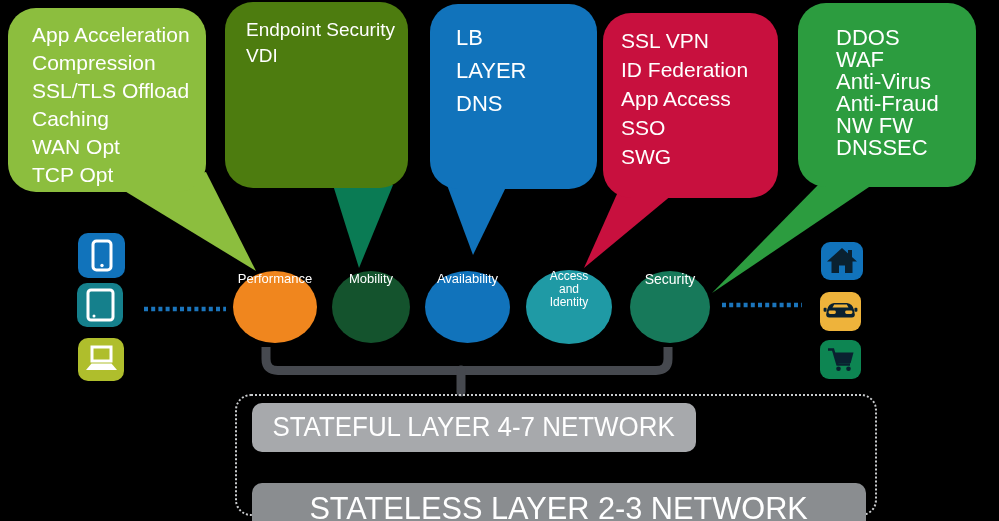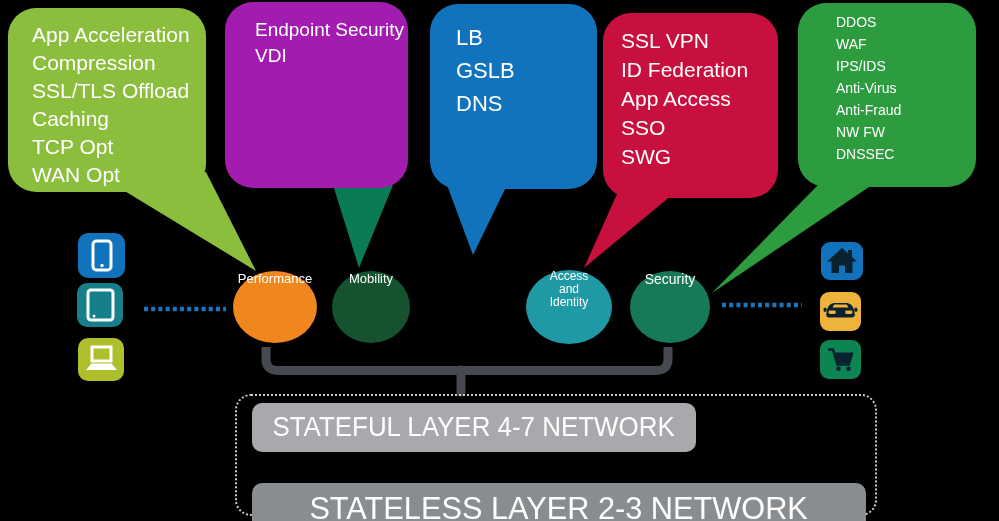--- a/index.html
+++ b/index.html
@@ -5,28 +5,28 @@
   html,body{margin:0;padding:0;background:#000;}
   .stage{position:relative;width:999px;height:521px;background:#000;overflow:hidden;
          font-family:"Liberation Sans",sans-serif;}
   svg.layer{position:absolute;left:0;top:0;width:999px;height:521px;}
 
   
   .bubble{position:absolute;border-radius:28px;color:#fff;box-sizing:border-box;z-index:2;}
   .bubble .line{white-space:nowrap;}
   .bubble.b1{left:8px;top:8px;width:198px;height:184px;background:#8CBE3E;
              padding:13px 0 0 24px;font-size:21px;line-height:28px;}
-  .bubble.b2{left:225px;top:2px;width:183px;height:186px;background:#a21caf;
-             padding:15px 0 0 30px;font-size:19px;line-height:26px;}
+  .bubble.b2{left:225px;top:2px;width:183px;height:186px;background:#4d7c0f;
+             padding:15px 0 0 21px;font-size:19px;line-height:26px;}
   .bubble.b3{left:430px;top:4px;width:167px;height:185px;background:#1173BB;
              padding:17px 0 0 26px;font-size:22px;line-height:33px;}
   .bubble.b4{left:603px;top:13px;width:175px;height:185px;background:#C8103E;
              padding:13px 0 0 18px;font-size:21px;line-height:29px;}
   .bubble.b5{left:798px;top:3px;width:178px;height:184px;background:#2C9C3F;
-             padding:8px 0 0 38px;font-size:14px;line-height:22px;}
+             padding:24px 0 0 38px;font-size:22px;line-height:22px;}
 
   
   .circle{position:absolute;border-radius:50%;color:#fff;display:flex;align-items:flex-start;
           justify-content:center;text-align:center;z-index:3;}
   .circle .line{line-height:13px;}
   .c-performance{left:233px;top:271px;width:84px;height:72px;background:#F0861E;font-size:13px;}
   .c-mobility{left:332px;top:271px;width:78px;height:72px;background:#14532d;font-size:13px;}
   .c-availability{left:425px;top:271px;width:85px;height:72px;background:#1173BB;font-size:13px;}
   .c-access{left:526px;top:270px;width:86px;height:74px;background:#1F9AA5;font-size:12px;}
   .c-security{left:630px;top:271px;width:80px;height:72px;background:#17795A;font-size:14px;}
@@ -67,54 +67,56 @@
 
     <path fill="none" stroke-width="9" stroke-linejoin="round" d="M 266 347 L 266 359 Q 266 370.5 278 370.5 L 656 370.5 Q 668 370.5 668 359 L 668 347" stroke="#46494F"></path>
     <path fill="none" stroke-width="9" stroke-linecap="round" d="M 461 370 L 461 392" stroke="#46494F"></path>
   </svg>
 
   <div class="bubble b1">
       <div class="line">App Acceleration</div>
       <div class="line">Compression</div>
       <div class="line">SSL/TLS Offload</div>
       <div class="line">Caching</div>
+      <div class="line">WAN Opt</div>
       <div class="line">TCP Opt</div>
-      <div class="line">WAN Opt</div>
     </div>
   <div class="bubble b2">
       <div class="line">Endpoint Security</div>
       <div class="line">VDI</div>
     </div>
   <div class="bubble b3">
       <div class="line">LB</div>
-      <div class="line">GSLB</div>
+      <div class="line">LAYER</div>
       <div class="line">DNS</div>
     </div>
   <div class="bubble b4">
       <div class="line">SSL VPN</div>
       <div class="line">ID Federation</div>
       <div class="line">App Access</div>
       <div class="line">SSO</div>
       <div class="line">SWG</div>
     </div>
   <div class="bubble b5">
       <div class="line">DDOS</div>
       <div class="line">WAF</div>
-      <div class="line">IPS/IDS</div>
       <div class="line">Anti-Virus</div>
       <div class="line">Anti-Fraud</div>
       <div class="line">NW FW</div>
       <div class="line">DNSSEC</div>
     </div>
 
   <div class="circle c-performance">
     <span>Performance</span>
   </div>
   <div class="circle c-mobility">
     <span>Mobility</span>
+  </div>
+  <div class="circle c-availability">
+    <span>Availability</span>
   </div>
   <div class="circle c-access">
     <div>
         <div class="line">Access</div>
         <div class="line">and</div>
         <div class="line">Identity</div>
       </div>
   </div>
   <div class="circle c-security">
     <span>Security</span>

